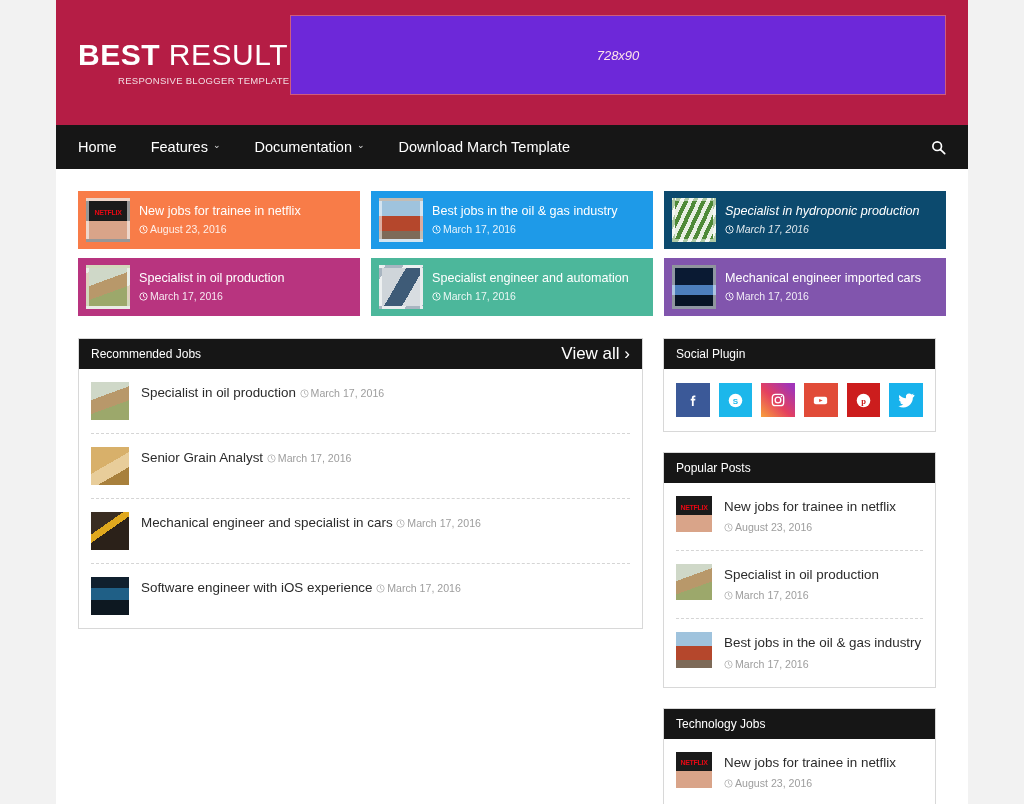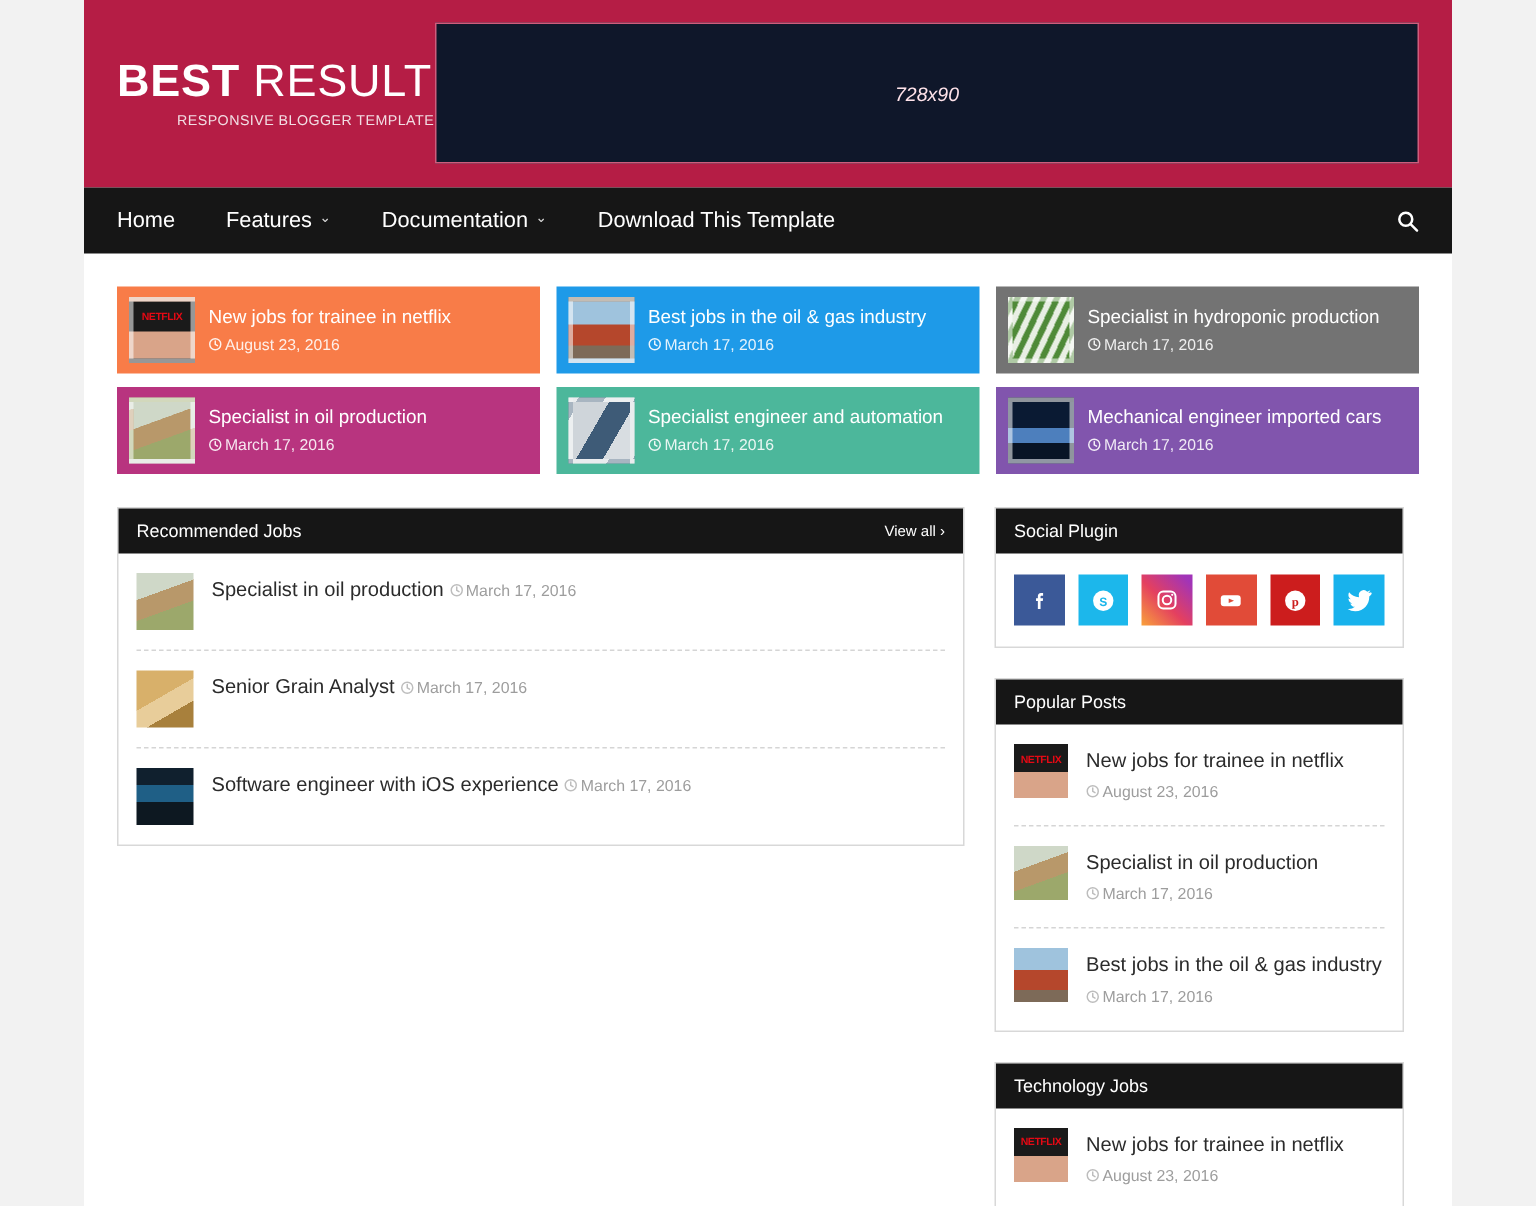--- a/index.html
+++ b/index.html
@@ -44,22 +44,22 @@
     color: #f2dde3;
     font-size: 9.5px;
     letter-spacing: 0.3px;
     margin-top: 5px;
     white-space: nowrap;
     padding-left: 40px;
   }
   .ad-banner {
     position: absolute;
     left: 234px; top: 15px;
-    width: 656px; height: 94px;
-    background: #0f172a;
+    width: 656px; height: 80px;
+    background: #6d28d9;
     border: 1px solid #cf5c7c;
     display: flex;
     align-items: center;
     justify-content: center;
   }
   .ad-banner span {
     color: #ffe3ea;
     font-style: italic;
     font-size: 13px;
   }
@@ -162,21 +162,21 @@
     background: #161616;
     color: #ffffff;
     height: 30px;
     display: flex;
     align-items: center;
     justify-content: space-between;
     padding: 0 12px;
   }
   .widget-title { font-size: 12px; }
   .view-all {
-    font-size: 10px;
+    font-size: 17px;
     color: #ffffff;
     cursor: pointer;
     white-space: nowrap;
   }
   .widget-body { padding: 0 12px; }
 
   .post-row {
     display: flex;
     align-items: flex-start;
     padding: 13px 0;
@@ -262,21 +262,21 @@
           </div>
           <div class="nav-item">
             <span>Features</span>
             <span class="caret">⌄</span>
           </div>
           <div class="nav-item">
             <span>Documentation</span>
             <span class="caret">⌄</span>
           </div>
           <div class="nav-item">
-            <span>Download This Template</span>
+            <span>Download March Template</span>
           </div>
         </div>
       <div class="search-btn">
         <svg width="15" height="15" viewBox="0 0 16 16" fill="none" stroke="#ffffff" stroke-width="1.8">
           <circle cx="6.6" cy="6.6" r="4.6"></circle>
           <line x1="10.2" y1="10.2" x2="14.6" y2="14.6" stroke-linecap="round"></line>
         </svg>
       </div>
     </div>
 
@@ -290,21 +290,21 @@
                   <path d="M6 3.2V6l2 1.3" stroke-linecap="round"></path>
                 </svg><span>August 23, 2016</span></span></div>
           </div>
           <div class="fcard" style="background: rgb(30, 154, 232);">
             <div class="thumb th-oilgas"></div>
             <div class="ftext"><span>Best jobs in the oil &amp; gas industry</span> <span class="fdate"><svg class="clock" width="9" height="9" viewBox="0 0 12 12" fill="none" stroke="rgba(255,255,255,.9)" stroke-width="1.3">
                   <circle cx="6" cy="6" r="4.9"></circle>
                   <path d="M6 3.2V6l2 1.3" stroke-linecap="round"></path>
                 </svg><span>March 17, 2016</span></span></div>
           </div>
-          <div class="fcard" style="background: #737373;">
+          <div class="fcard" style="background: #0c4a6e; font-style: italic;">
             <div class="thumb th-hydro"></div>
             <div class="ftext"><span>Specialist in hydroponic production</span> <span class="fdate"><svg class="clock" width="9" height="9" viewBox="0 0 12 12" fill="none" stroke="rgba(255,255,255,.9)" stroke-width="1.3">
                   <circle cx="6" cy="6" r="4.9"></circle>
                   <path d="M6 3.2V6l2 1.3" stroke-linecap="round"></path>
                 </svg><span>March 17, 2016</span></span></div>
           </div>
           <div class="fcard" style="background: rgb(184, 52, 127);">
             <div class="thumb th-oilman"></div>
             <div class="ftext"><span>Specialist in oil production</span> <span class="fdate"><svg class="clock" width="9" height="9" viewBox="0 0 12 12" fill="none" stroke="rgba(255,255,255,.9)" stroke-width="1.3">
                   <circle cx="6" cy="6" r="4.9"></circle>
@@ -339,20 +339,27 @@
                 <div class="post-row">
                   <div class="pthumb th-oilman"></div>
                   <div class="ptext"><span>Specialist in oil production</span> <span class="pdate"><svg class="clock" width="9" height="9" viewBox="0 0 12 12" fill="none" stroke="#bdbdbd" stroke-width="1.3">
                         <circle cx="6" cy="6" r="4.9"></circle>
                         <path d="M6 3.2V6l2 1.3" stroke-linecap="round"></path>
                       </svg><span>March 17, 2016</span></span></div>
                 </div>
                 <div class="post-row">
                   <div class="pthumb th-grain"></div>
                   <div class="ptext"><span>Senior Grain Analyst</span> <span class="pdate"><svg class="clock" width="9" height="9" viewBox="0 0 12 12" fill="none" stroke="#bdbdbd" stroke-width="1.3">
+                        <circle cx="6" cy="6" r="4.9"></circle>
+                        <path d="M6 3.2V6l2 1.3" stroke-linecap="round"></path>
+                      </svg><span>March 17, 2016</span></span></div>
+                </div>
+                <div class="post-row">
+                  <div class="pthumb th-mech"></div>
+                  <div class="ptext"><span>Mechanical engineer and specialist in cars</span> <span class="pdate"><svg class="clock" width="9" height="9" viewBox="0 0 12 12" fill="none" stroke="#bdbdbd" stroke-width="1.3">
                         <circle cx="6" cy="6" r="4.9"></circle>
                         <path d="M6 3.2V6l2 1.3" stroke-linecap="round"></path>
                       </svg><span>March 17, 2016</span></span></div>
                 </div>
                 <div class="post-row">
                   <div class="pthumb th-ios"></div>
                   <div class="ptext"><span>Software engineer with iOS experience</span> <span class="pdate"><svg class="clock" width="9" height="9" viewBox="0 0 12 12" fill="none" stroke="#bdbdbd" stroke-width="1.3">
                         <circle cx="6" cy="6" r="4.9"></circle>
                         <path d="M6 3.2V6l2 1.3" stroke-linecap="round"></path>
                       </svg><span>March 17, 2016</span></span></div>

